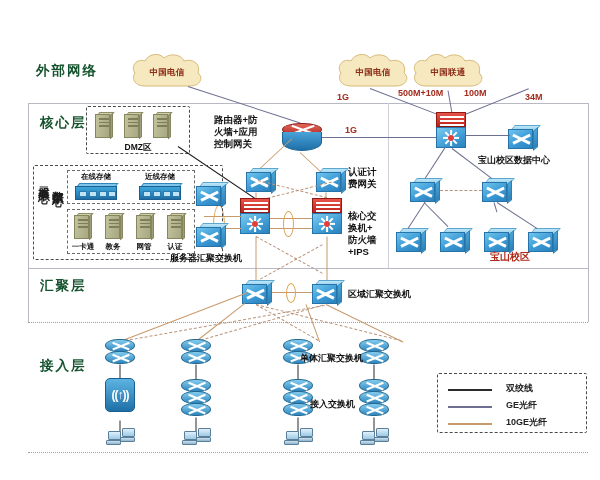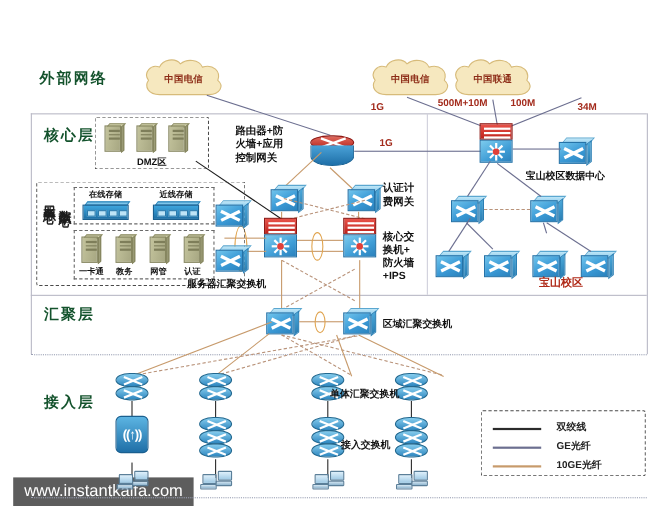--- a/index.html
+++ b/index.html
@@ -371,21 +371,20 @@
     position: absolute; left: 58px; top: 0;
     font-size: 9px; font-weight: bold;
     color: #222; white-space: nowrap;
   }
 </style>
 </head>
 <body>
 
 <div id="canvas">
 
-  <div class="abs" id="site-watermark">www.instantkaifa.com</div>
 
   <div class="abs band-line" style="left:28px; top:103px; width:560px;"></div>
   <div class="abs band-line" style="left:28px; top:268px; width:560px;"></div>
   <div class="abs band-line dotted" style="left:28px; top:322px; width:560px;"></div>
   <div class="abs band-line dotted" style="left:28px; top:452px; width:560px;"></div>
   <div class="abs" style="left:28px; top:103px; width:0; height:219px; border-left:1px solid #b9b9c6;"></div>
   <div class="abs" style="left:588px; top:103px; width:0; height:219px; border-left:1px solid #b9b9c6;"></div>
   <div class="abs" style="left:388px; top:103px; width:0; height:165px; border-left:1px solid #cfcfdb;"></div>
 
   <div class="abs zone-label" style="left:36px; top:62px;">外部网络</div>

